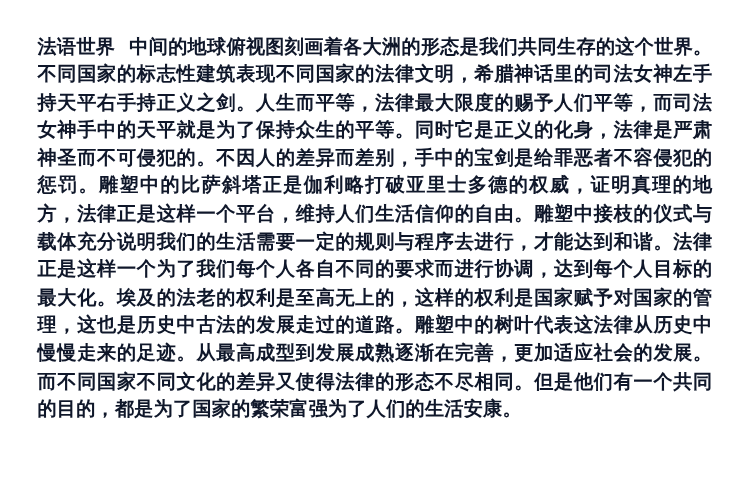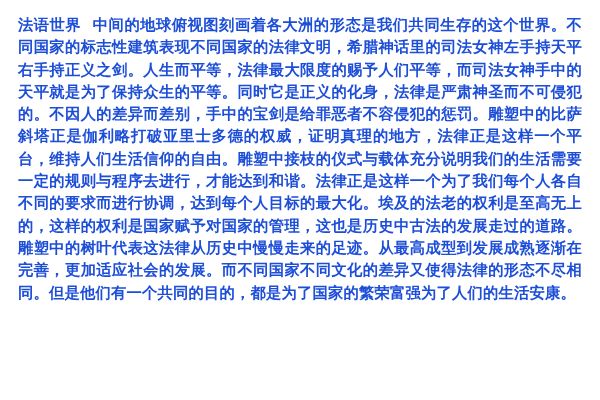--- a/index.html
+++ b/index.html
@@ -14,22 +14,22 @@
     font-family: "DejaVu Serif", serif;
   }
   .page {
     box-sizing: border-box;
     width: 600px;
     height: 400px;
     padding: 14px 18px 10px 18px;
     background: #ffffff;
   }
   .article {
-    margin: 0;
-    color: #1d4ed8;
+    margin: 12px;
+    color: #0f172a;
     font-family: "DejaVu Serif", serif;
     font-weight: bold;
     font-size: 15.3px;
     line-height: 22.3px;
     letter-spacing: 0.2px;
     text-align: justify;
     text-justify: inter-character;
     word-break: break-all;
     white-space: pre-wrap;
   }

